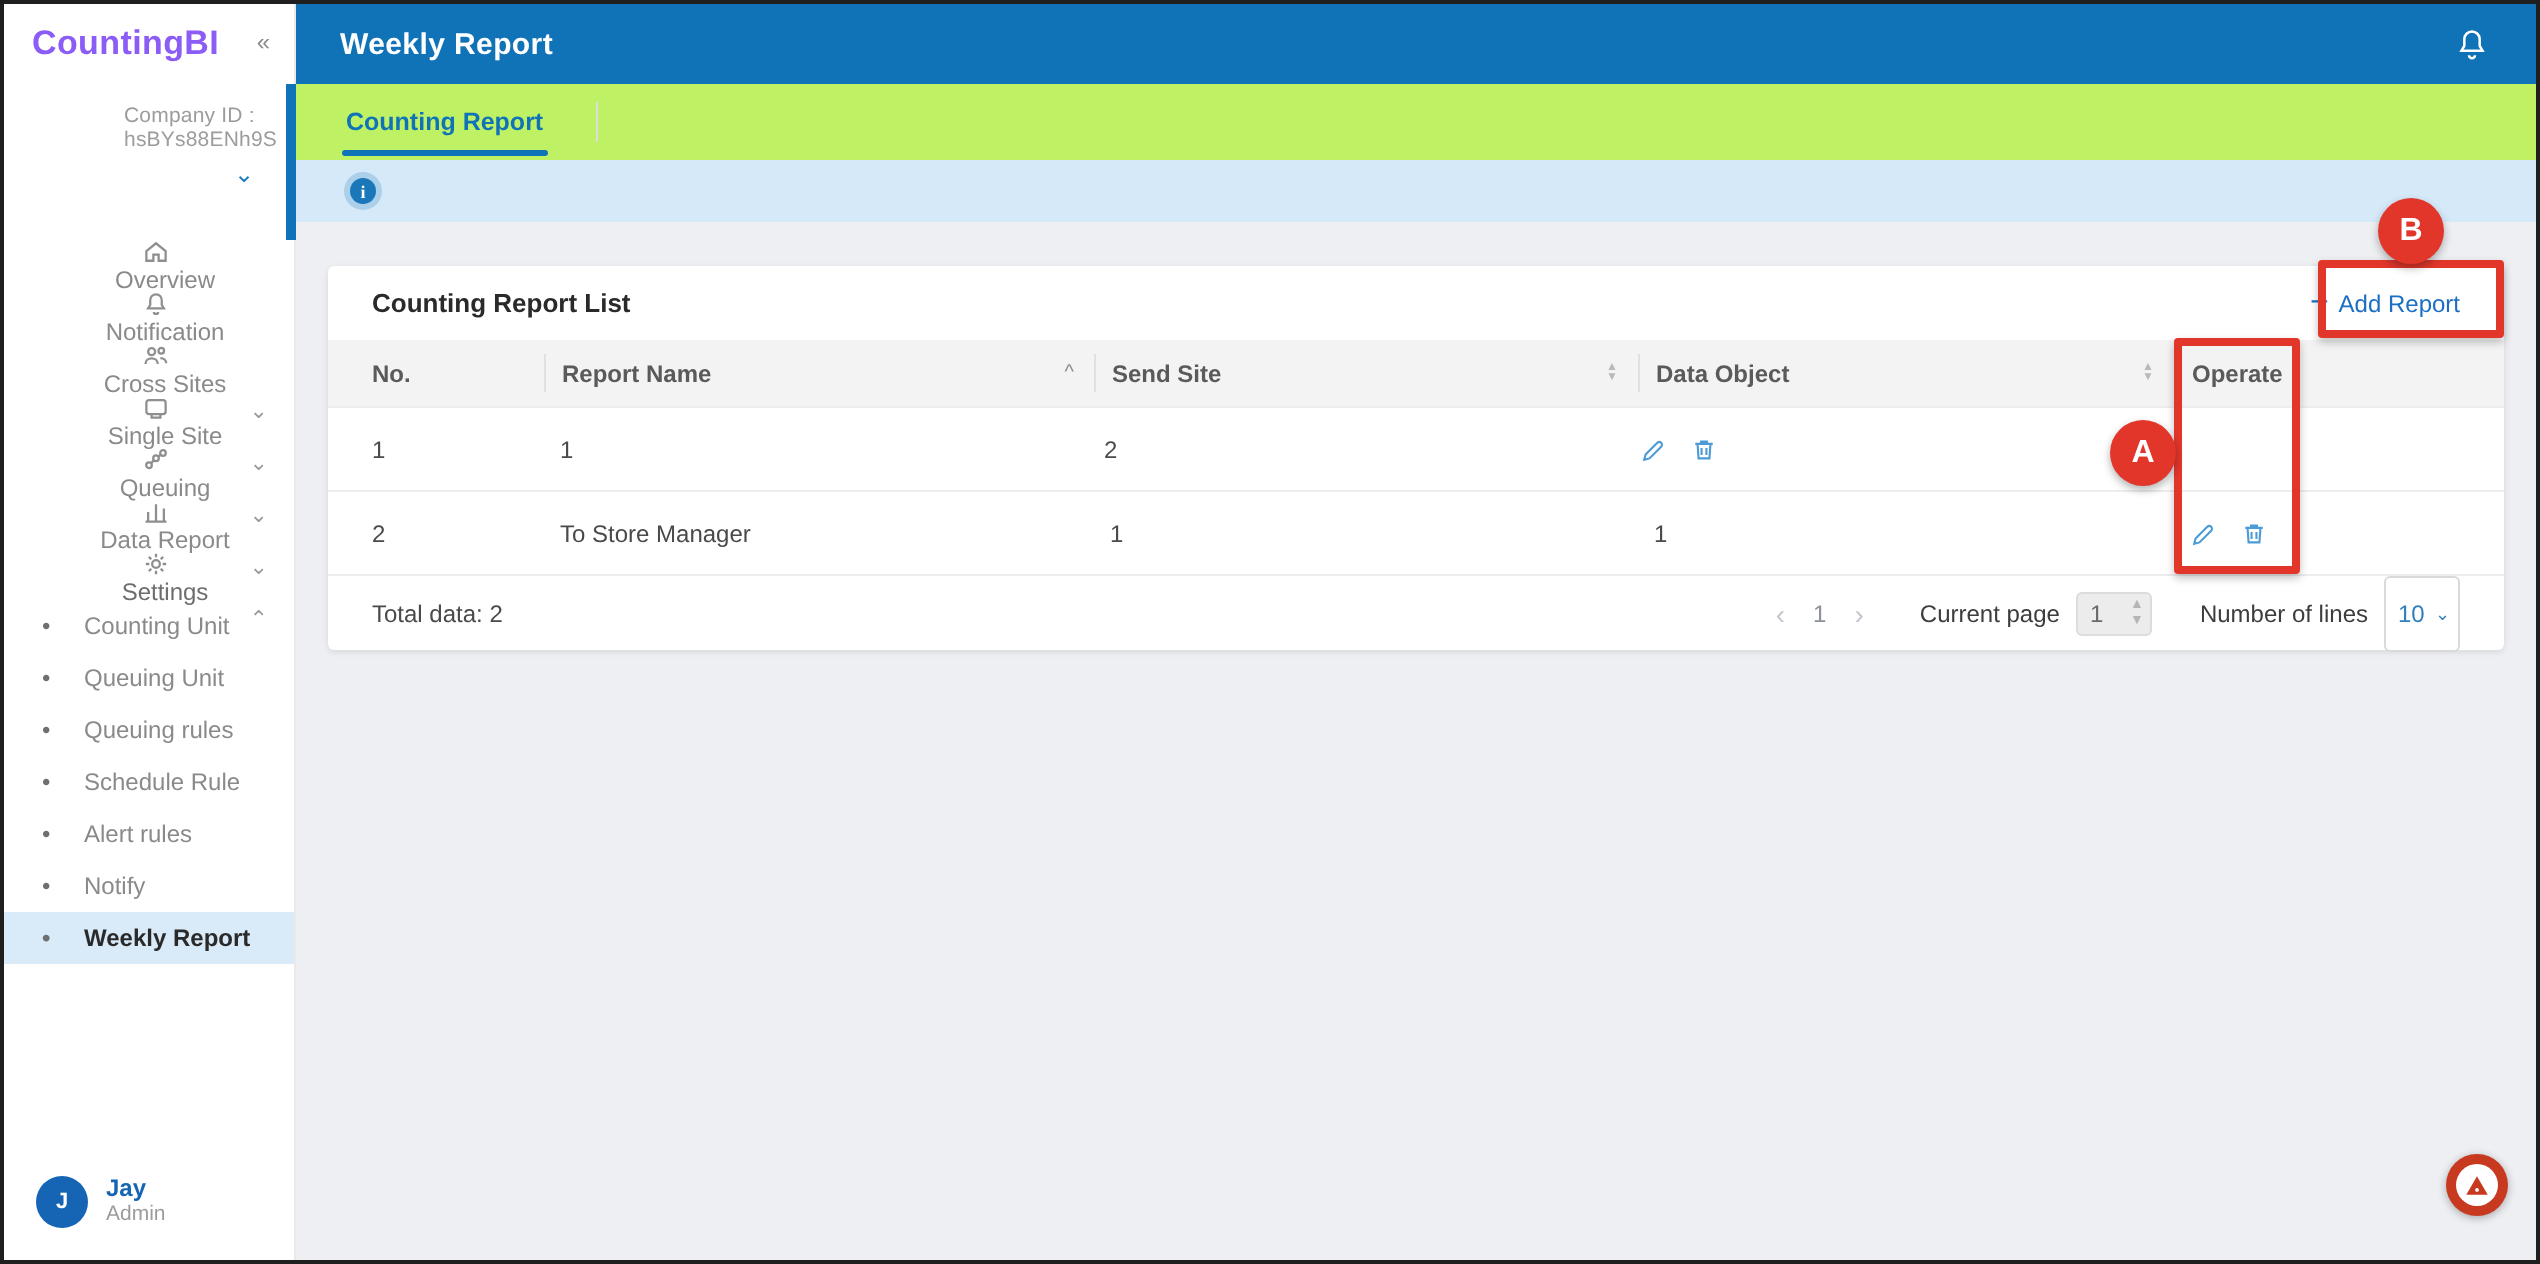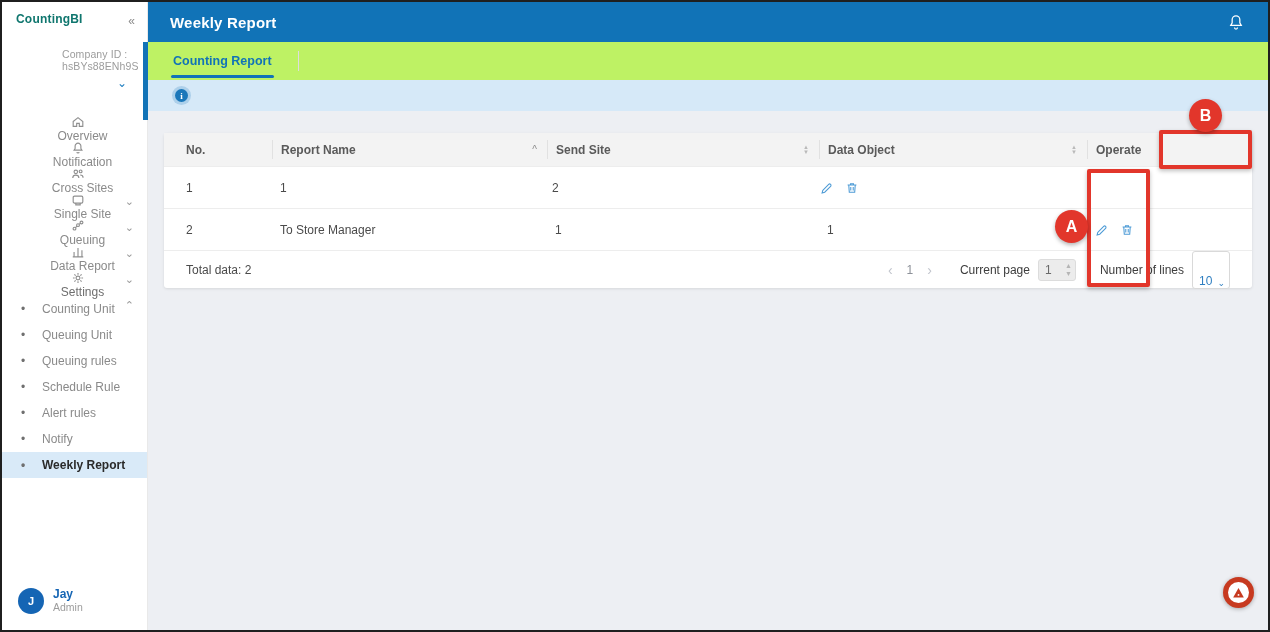--- a/index.html
+++ b/index.html
@@ -3,21 +3,21 @@
 <meta charset="utf-8">
 <style>
   * { margin:0; padding:0; box-sizing:border-box; }
   html,body { width:1270px; height:632px; }
   body { font-family:"Liberation Sans", sans-serif; background:#fff; }
   .page { position:relative; width:1270px; height:632px; border:2px solid #1f1f1f; display:flex; overflow:hidden; background:#edeff3; }
 
   
   .sidebar { width:146px; background:#fff; display:flex; flex-direction:column; flex-shrink:0; position:relative; border-right:1px solid #e9e9e9; }
   .brand-row { padding:10px 12px 4px 14px; display:flex; align-items:flex-start; }
-  .brand { font-size:12px; font-weight:bold; color:#0f766e; letter-spacing:.2px; }
+  .brand { font-size:17px; font-weight:bold; color:#8b5cf6; letter-spacing:.2px; }
   .collapse { margin-left:auto; color:#8a8a8a; font-size:12px; cursor:pointer; margin-top:2px; }
   .company { margin-top:16px; padding:0 16px; }
   .company-id { font-size:10.5px; color:#9c9c9c; letter-spacing:.1px;margin-left:44px; }
   .company-chevron { text-align:right; color:#1e7ec0; font-size:12px; margin-top:4px; padding-right:4px; }
   .nav { margin-top:24px; }
   .nav-item { height:26px; display:flex; align-items:center; padding-left:16px; color:#8a8a8a; font-size:12px; cursor:pointer;flex-direction:column; }
   .nav-item .nicon { width:15px; height:15px; margin-right:10px; display:flex; align-items:center; justify-content:center; flex-shrink:0; }
   .nav-item .nicon svg { width:14px; height:14px; stroke:#8f8f8f; fill:none; stroke-width:1.3; }
   .nav-item .chev { margin-left:auto; padding-right:13px; font-size:11px; color:#9a9a9a; }
   .sub-item { height:26px; display:flex; align-items:center; padding-left:19px; color:#8a8a8a; font-size:12px; cursor:pointer; }
@@ -72,21 +72,21 @@
 
   .tfoot { display:flex; align-items:center; height:38px; padding:0 22px; border-top:1px solid #ededed; font-size:12px; color:#4a4a4a; }
   .pager { margin-left:auto; display:flex; align-items:center; }
   .pg-arrow { color:#c0c4cc; font-size:14px; padding:0 8px; cursor:pointer; }
   .pg-num { color:#8d9199; font-size:12px; padding:0 6px; cursor:pointer; }
   .pg-label { margin-left:20px; color:#3d3d3d; }
   .pg-input-wrap { margin-left:8px; width:38px; height:22px; background:#ececec; border:1px solid #dcdcdc; border-radius:3px; display:flex; align-items:center; position:relative; }
   .pg-input-wrap input { width:24px; border:none; background:transparent; font-size:12px; color:#6a6a6a; padding-left:6px; outline:none; font-family:"Liberation Sans",sans-serif; }
   .pg-steppers { position:absolute; right:3px; top:2px; display:flex; flex-direction:column; line-height:8px; color:#b5b5b5; font-size:7px; }
   .pg-label2 { margin-left:24px; color:#3d3d3d; }
-  .pg-select { margin-left:8px; width:38px; height:38px; border:1px solid #d9d9d9; border-radius:3px; background:#fff; display:flex; align-items:flex-end; padding:0 4px 0 6px; cursor:pointer; }
+  .pg-select { margin-left:8px; width:38px; height:38px; border:1px solid #d9d9d9; border-radius:3px; background:#fff; display:flex; align-items:center; padding:0 4px 0 6px; cursor:pointer; }
   .pg-select .val { color:#2f7fc1; font-size:12px; }
   .pg-select .chev { margin-left:auto; color:#2f7fc1; font-size:9px; }
 
   
   .ann-box { position:absolute; border:4px solid #e2362b; border-radius:2px; z-index:40; box-shadow:0 2px 4px rgba(0,0,0,.25); pointer-events:none; }
   .ann-circle { position:absolute; width:33px; height:33px; border-radius:50%; background:#e2362b; color:#fff; font-size:16px; font-weight:bold; display:flex; align-items:center; justify-content:center; z-index:41; box-shadow:0 2px 4px rgba(0,0,0,.3); }
   #annA-box { left:1085px; top:167px; width:63px; height:118px; }
   #annA-circle { left:1053px; top:208px; }
   #annB-box { left:1157px; top:128px; width:93px; height:39px; }
   #annB-circle { left:1187px; top:97px; }
@@ -237,20 +237,27 @@
       </div>
       <div class="tab-divider"></div>
     </div>
 
     <div class="banner">
       <span class="info-icon">i</span>
     </div>
 
     <div class="content">
       <div class="card">
+        <div class="card-head">
+          <div class="card-title">Counting Report List</div>
+          <div class="add-report">
+            <span class="plus">+</span>
+            <span>Add Report</span>
+          </div>
+        </div>
 
         <div class="thead">
           <div class="th c0">
               <span>No.</span>
             </div>
           <div class="th c1">
             <span>Report Name</span>
             <span class="sort-single">^</span>
           </div>
           <div class="th c2">

